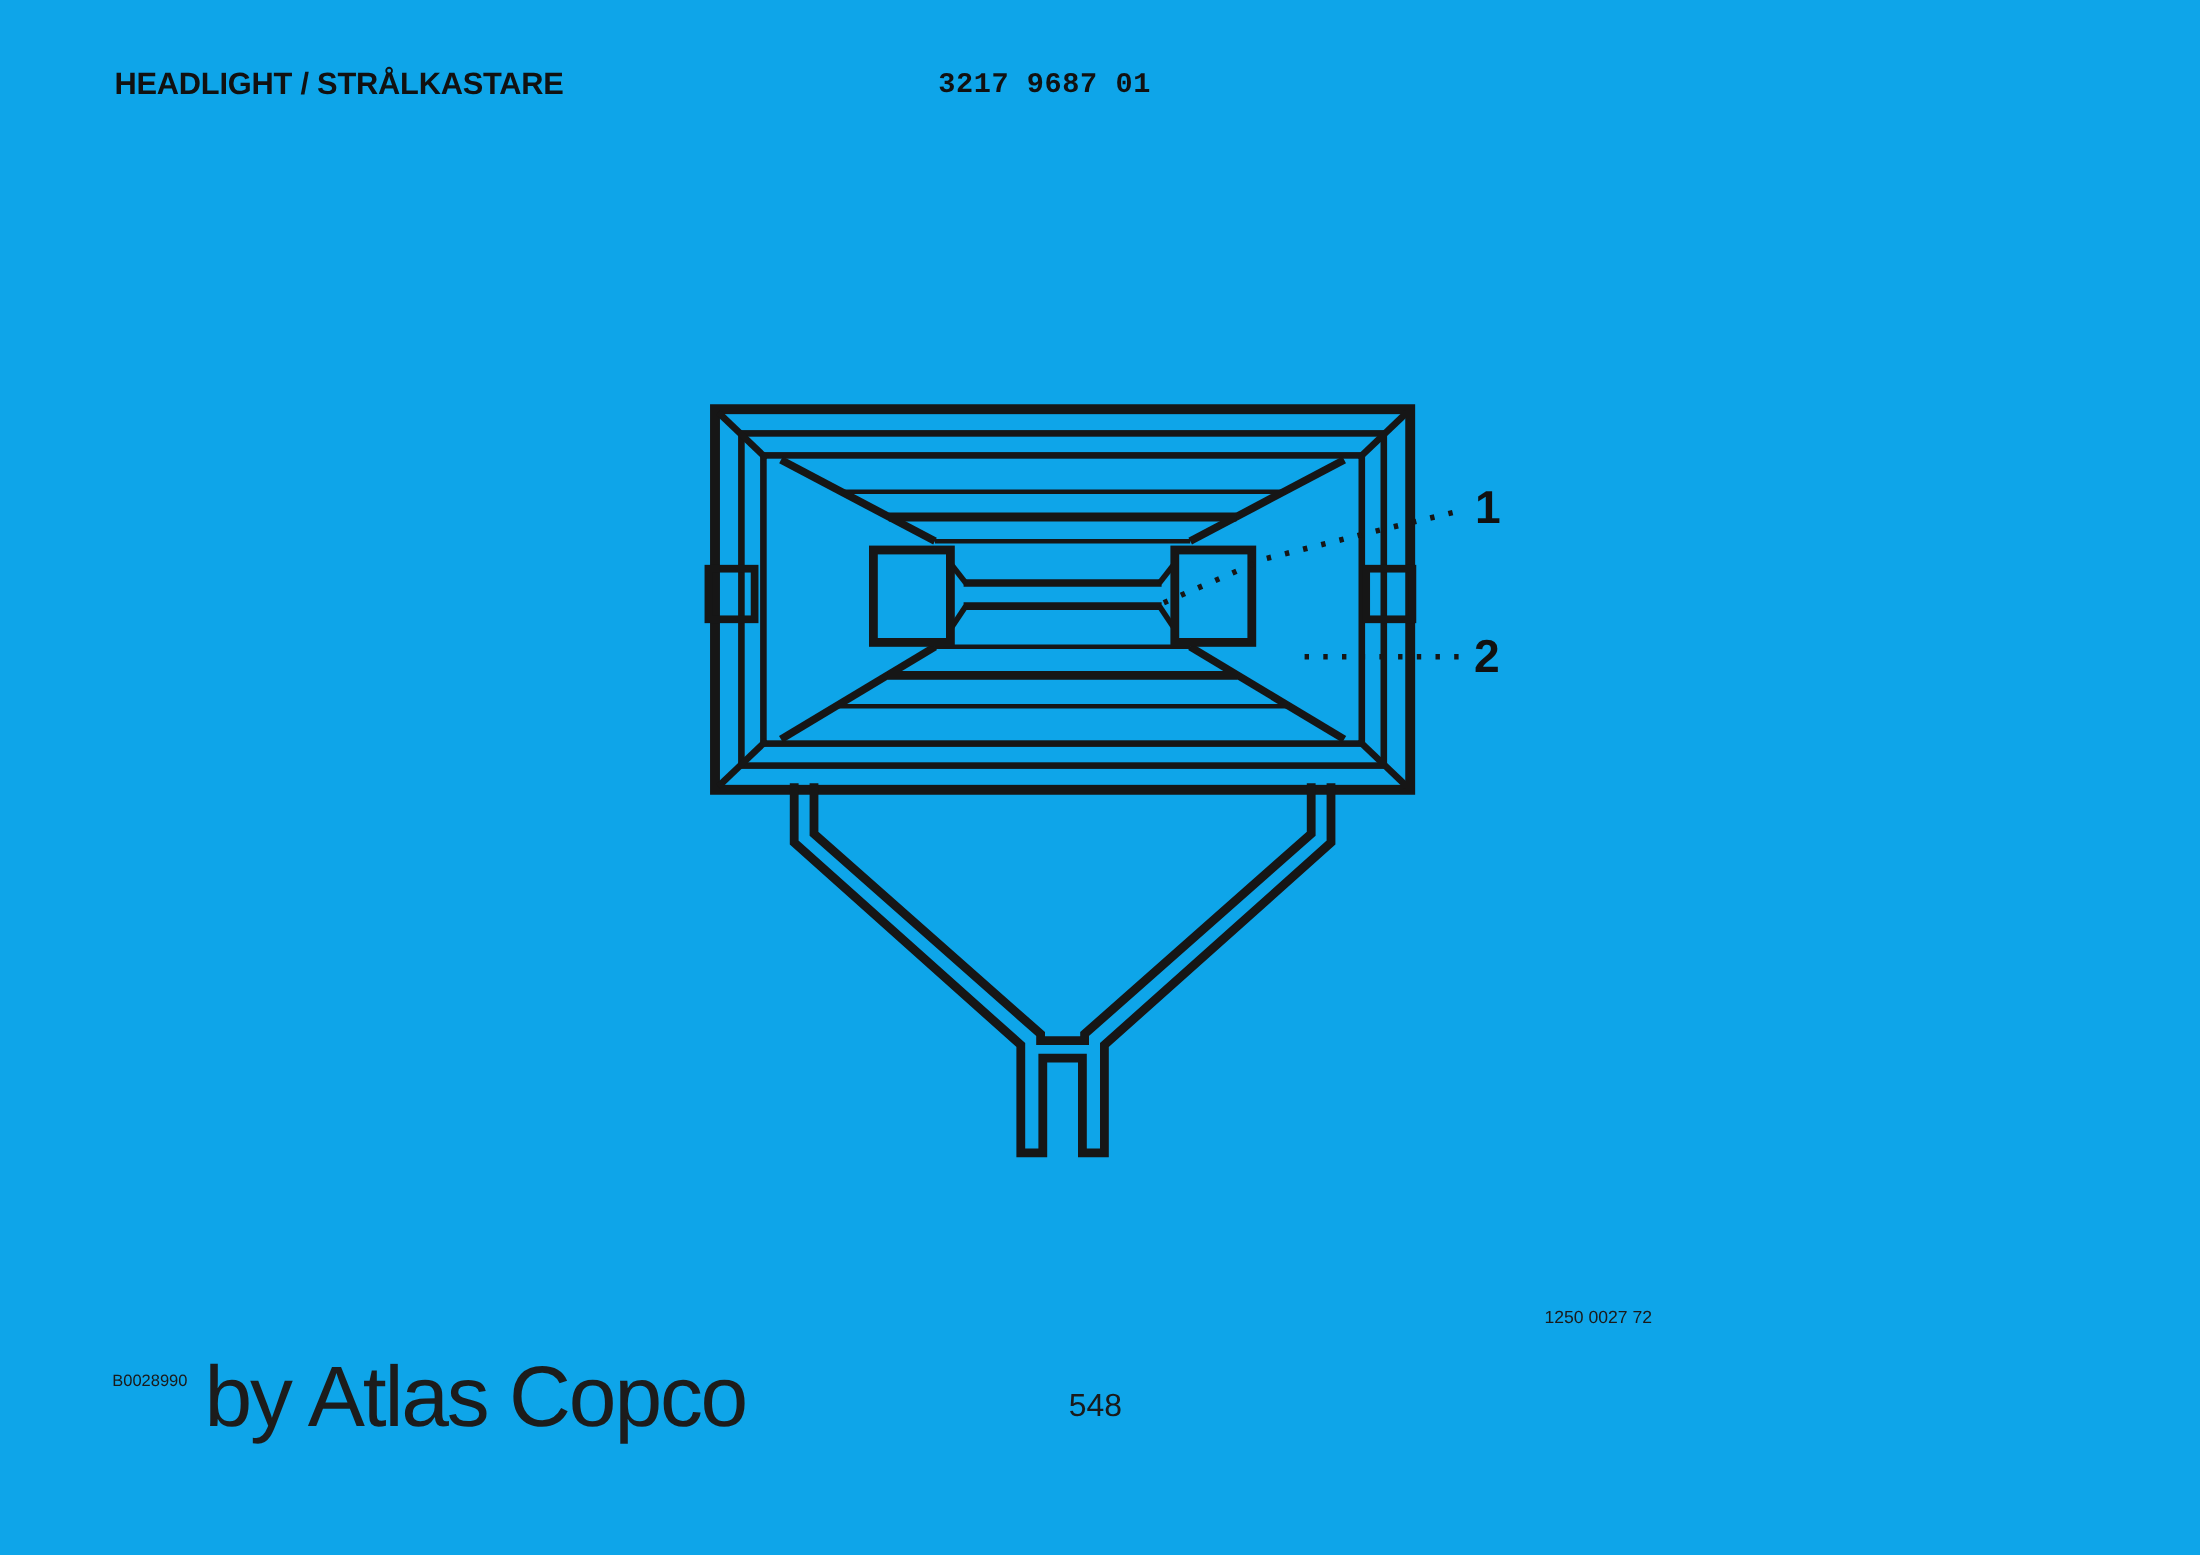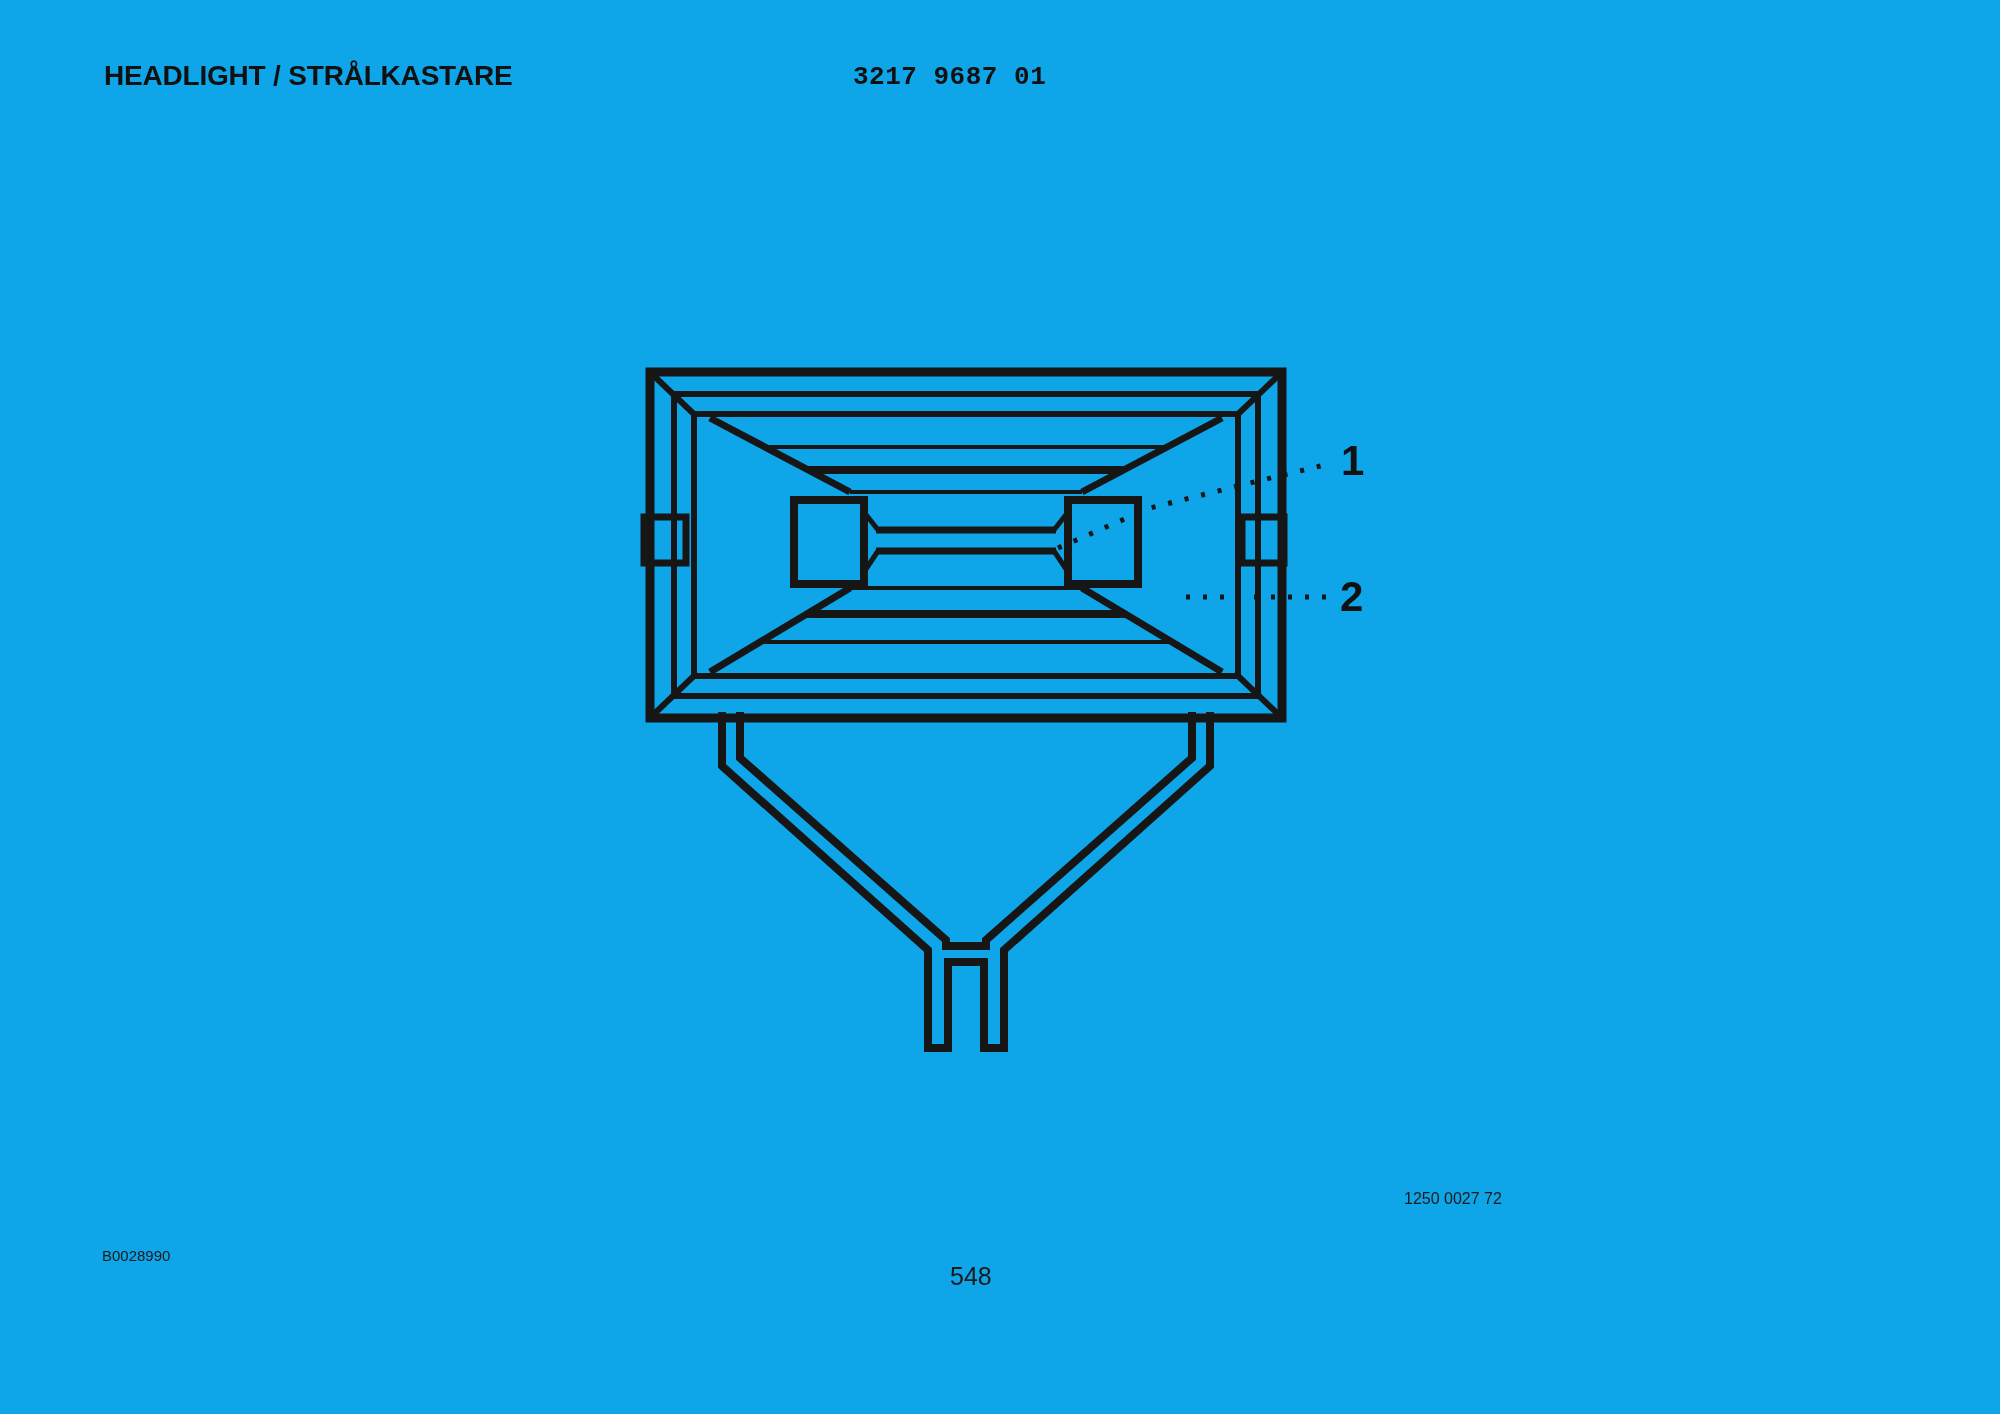--- a/index.html
+++ b/index.html
@@ -31,22 +31,22 @@
   }
   .image-code{
     left:102px;top:1247px;
     font-size:15px;font-weight:400;color:#1a1a1a;
   }
   .brand-line{
     left:186px;top:1224px;
     font-size:78px;font-weight:400;letter-spacing:-2px;color:#1c1c1c;
   }
   .page-number{
-    left:950px;top:1262px;width:70px;text-align:left;
-    font-size:25px;font-weight:400;color:#1a1a1a;
+    left:950px;top:1262px;width:70px;text-align:right;
+    font-size:29px;font-weight:400;color:#1a1a1a;
   }
   svg{position:absolute;left:0;top:0;}
   .ink{stroke:#161616;fill:none;}
 </style>
 </head>
 <body>
 
 <div id="page">
 
   <svg width="2000" height="1414" viewBox="0 0 2000 1414">
@@ -112,16 +112,17 @@
   <div class="abs part-number">3217 9687 01</div>
 
   <div class="abs callout callout-1">1</div>
 
   <div class="abs callout callout-2">2</div>
 
   <div class="abs doc-number">1250 0027 72</div>
 
   <div class="abs image-code">B0028990</div>
 
+  <div class="abs brand-line">by Atlas Copco</div>
 
   <div class="abs page-number">548</div>
 
 </div>
 
 </body></html>

